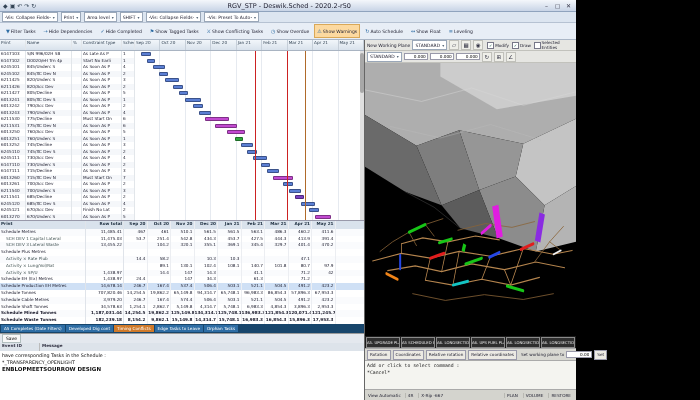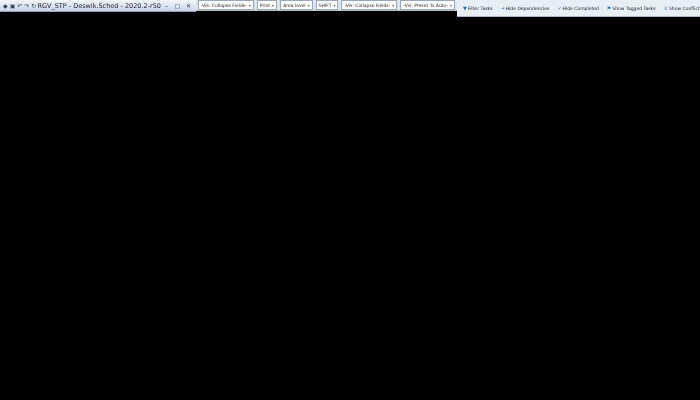--- a/index.html
+++ b/index.html
@@ -1,17 +1,17 @@
 <!DOCTYPE html>
 <html><head>
 <meta charset="utf-8">
 <style>
   html,body{margin:0;padding:0;}
   body{width:700px;height:400px;overflow:hidden;font-family:"DejaVu Sans",sans-serif;background:#000;-webkit-font-smoothing:antialiased;}
-  .app{width:576px;height:400px;display:flex;flex-direction:row;}
+  .app{width:576px;height:400px;display:flex;flex-direction:column;}
   
   .titlebar{height:11px;background:linear-gradient(#f4f7fb,#c8d4e6);display:flex;align-items:center;border-bottom:1px solid #8fa3bd;padding:0 2px;flex:0 0 auto;}
   .qbar{display:flex;align-items:center;}
   .qicon{font-size:6px;margin:0 1px;color:#345;cursor:default;}
   .title{flex:1;text-align:center;font-size:6.5px;color:#223;white-space:nowrap;overflow:hidden;}
   .wctl{display:flex;}
   .wbtn{font-size:6px;width:11px;text-align:center;color:#334;}
   
   .menubar{height:10px;background:#dce5f0;display:flex;align-items:center;gap:3px;padding:0 2px;border-bottom:1px solid #b6c2d2;flex:0 0 auto;}
   .combo{height:8px;background:#fff;border:1px solid #9aa7b8;display:flex;align-items:center;font-size:4.5px;padding:0 2px;color:#223;white-space:nowrap;}

